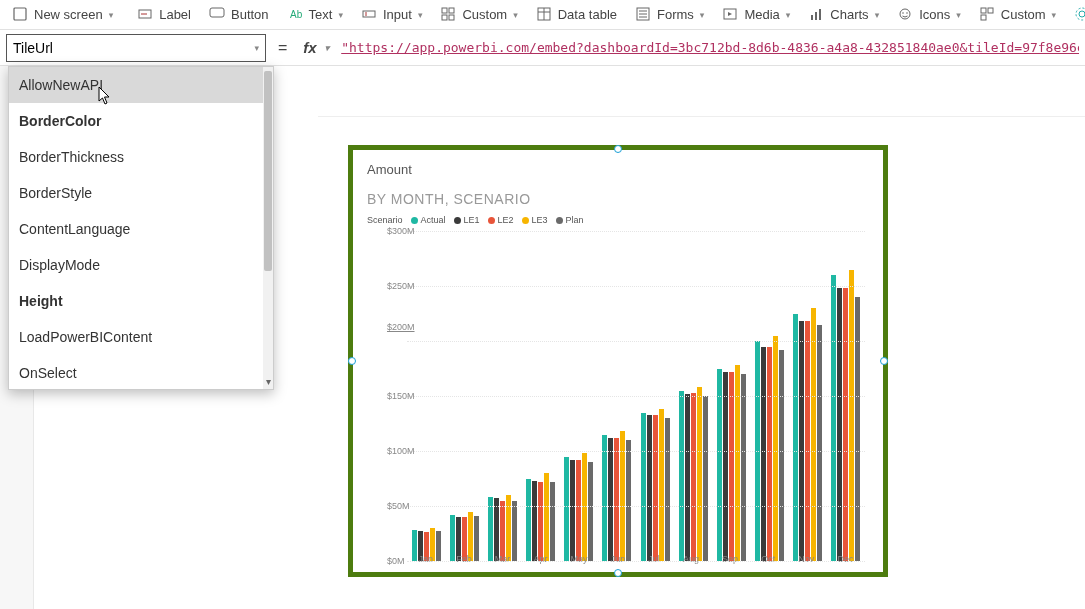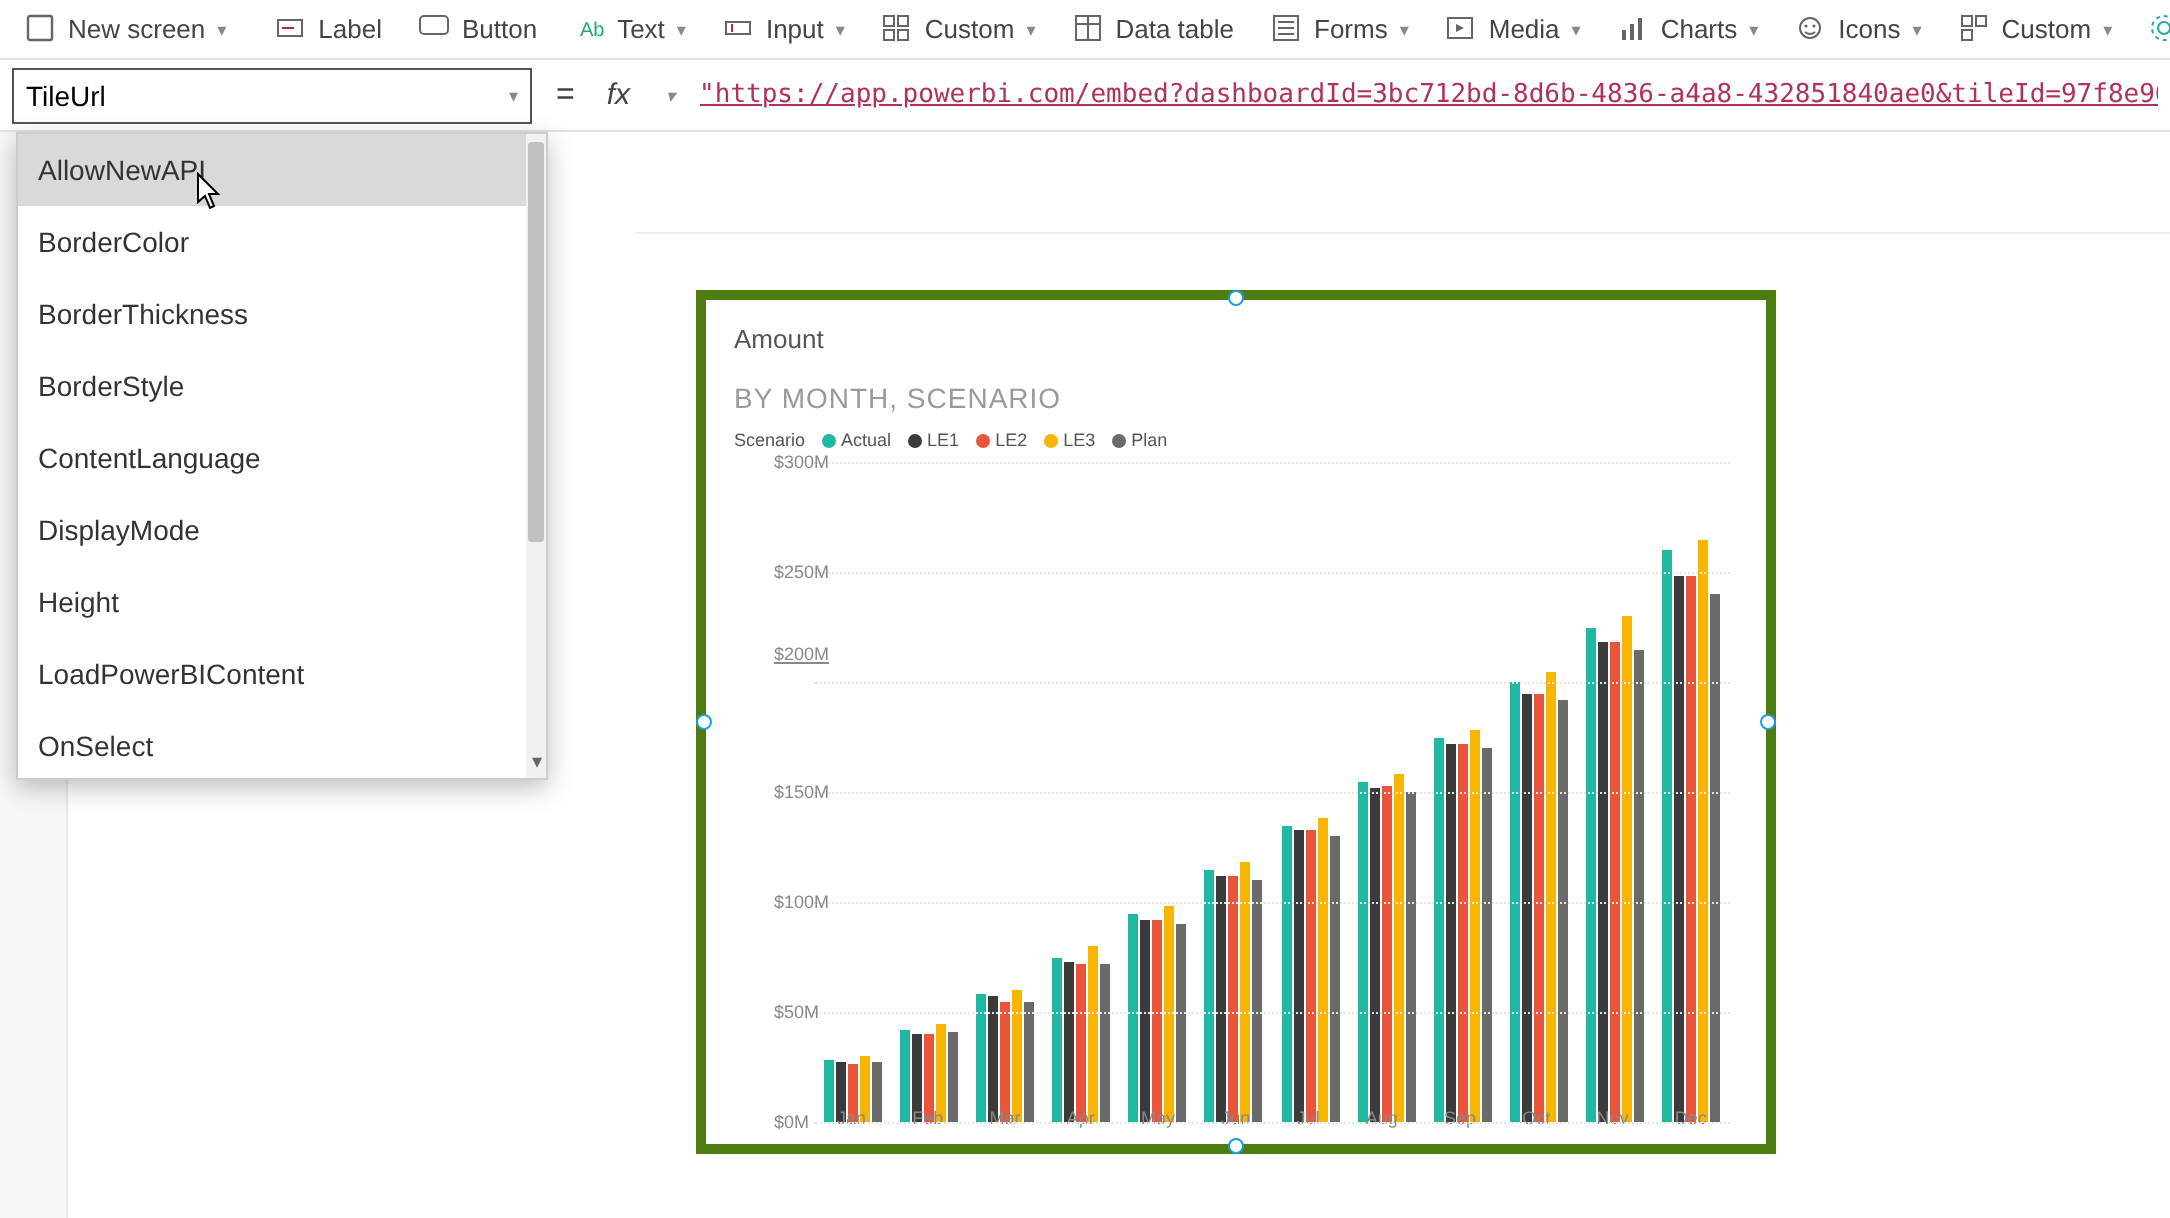--- a/index.html
+++ b/index.html
@@ -8,32 +8,32 @@
   .ribbon { display: flex; align-items: center; height: 30px; border-bottom: 1px solid #e1e1e1; padding: 0 4px; gap: 2px; }
   .ribbon-item { display: flex; align-items: center; gap: 6px; padding: 3px 8px; cursor: pointer; color: #444; white-space: nowrap; }
   .ribbon-sep { width: 1px; height: 18px; background: #ddd; margin: 0 2px; }
   .chev { font-size: 9px; color: #888; }
   .ico { width: 16px; height: 16px; display: inline-flex; align-items: flex-start; justify-content: center; }
   
   .fbar { display: flex; align-items: center; height: 36px; border-bottom: 1px solid #e1e1e1; padding: 3px 6px; gap: 8px; }
   .prop-box { width: 260px; height: 28px; border: 1px solid #555; background: #fff; display: flex; align-items: center; padding: 0 6px; justify-content: space-between; }
   .prop-box input { border: none; outline: none; font-size: 14px; width: 220px; font-family: inherit; }
   .eq { font-size: 16px; color: #444; padding: 0 4px; }
-  .fx { font-style: italic; font-size: 15px; color: #444; padding: 0 4px; display:flex; align-items:center; gap:18px;}
+  .fx { font-style: italic; font-size: 15px; color: #444; padding: 0 4px; display:flex; align-items:center; gap:8px;font-weight:bold;}
   .formula-text { color: #b03060; text-decoration: underline; font-family: Consolas, monospace; font-size: 13px; white-space: nowrap; overflow: hidden; flex: 1; }
   
   .workspace { position: absolute; top: 66px; left: 0; right: 0; bottom: 0; background: #fff; }
   .left-gutter { position: absolute; left: 0; top: 0; width: 34px; bottom: 0; background: #f7f7f7; border-right: 1px solid #e8e8e8; }
   .canvas-bg { position: absolute; left: 318px; top: 50px; right: 0; bottom: 0; background: #fff; border-top: 1px solid #eee; }
   
   .prop-dd { position: absolute; left: 8px; top: 0; width: 266px; height: 324px; background: #fff; box-shadow: 0 4px 12px rgba(0,0,0,0.25); border: 1px solid #ccc; z-index: 50; display: flex; }
   .prop-list { flex: 1; overflow: hidden; }
   .prop-item { padding: 10px 10px; font-size: 14px; cursor: pointer; }
   .prop-item.hov { background: #d9d9d9; }
-  .prop-item.bold { font-weight: 400; }
+  .prop-item.bold { font-weight: 700; }
   .prop-scroll { width: 10px; background: #f1f1f1; position: relative; }
   .prop-thumb { position: absolute; left: 1px; right: 1px; top: 4px; height: 200px; background: #c1c1c1; border-radius: 2px; }
   .prop-more { position: absolute; bottom: 2px; right: 2px; font-size: 10px; color: #666; }
   
   .tile { position: absolute; left: 30px; top: 28px; width: 540px; height: 432px; border: 5px solid #4d7c0f; background: #fff; }
   .sel-handle { position: absolute; width: 8px; height: 8px; background: #fff; border: 1px solid #1a9fd6; border-radius: 50%; }
   .sel-n { top: -5px; left: 50%; margin-left: -4px; }
   .sel-s { bottom: -5px; left: 50%; margin-left: -4px; }
   .sel-e { right: -5px; top: 50%; margin-top: -4px; }
   .sel-w { left: -5px; top: 50%; margin-top: -4px; }

